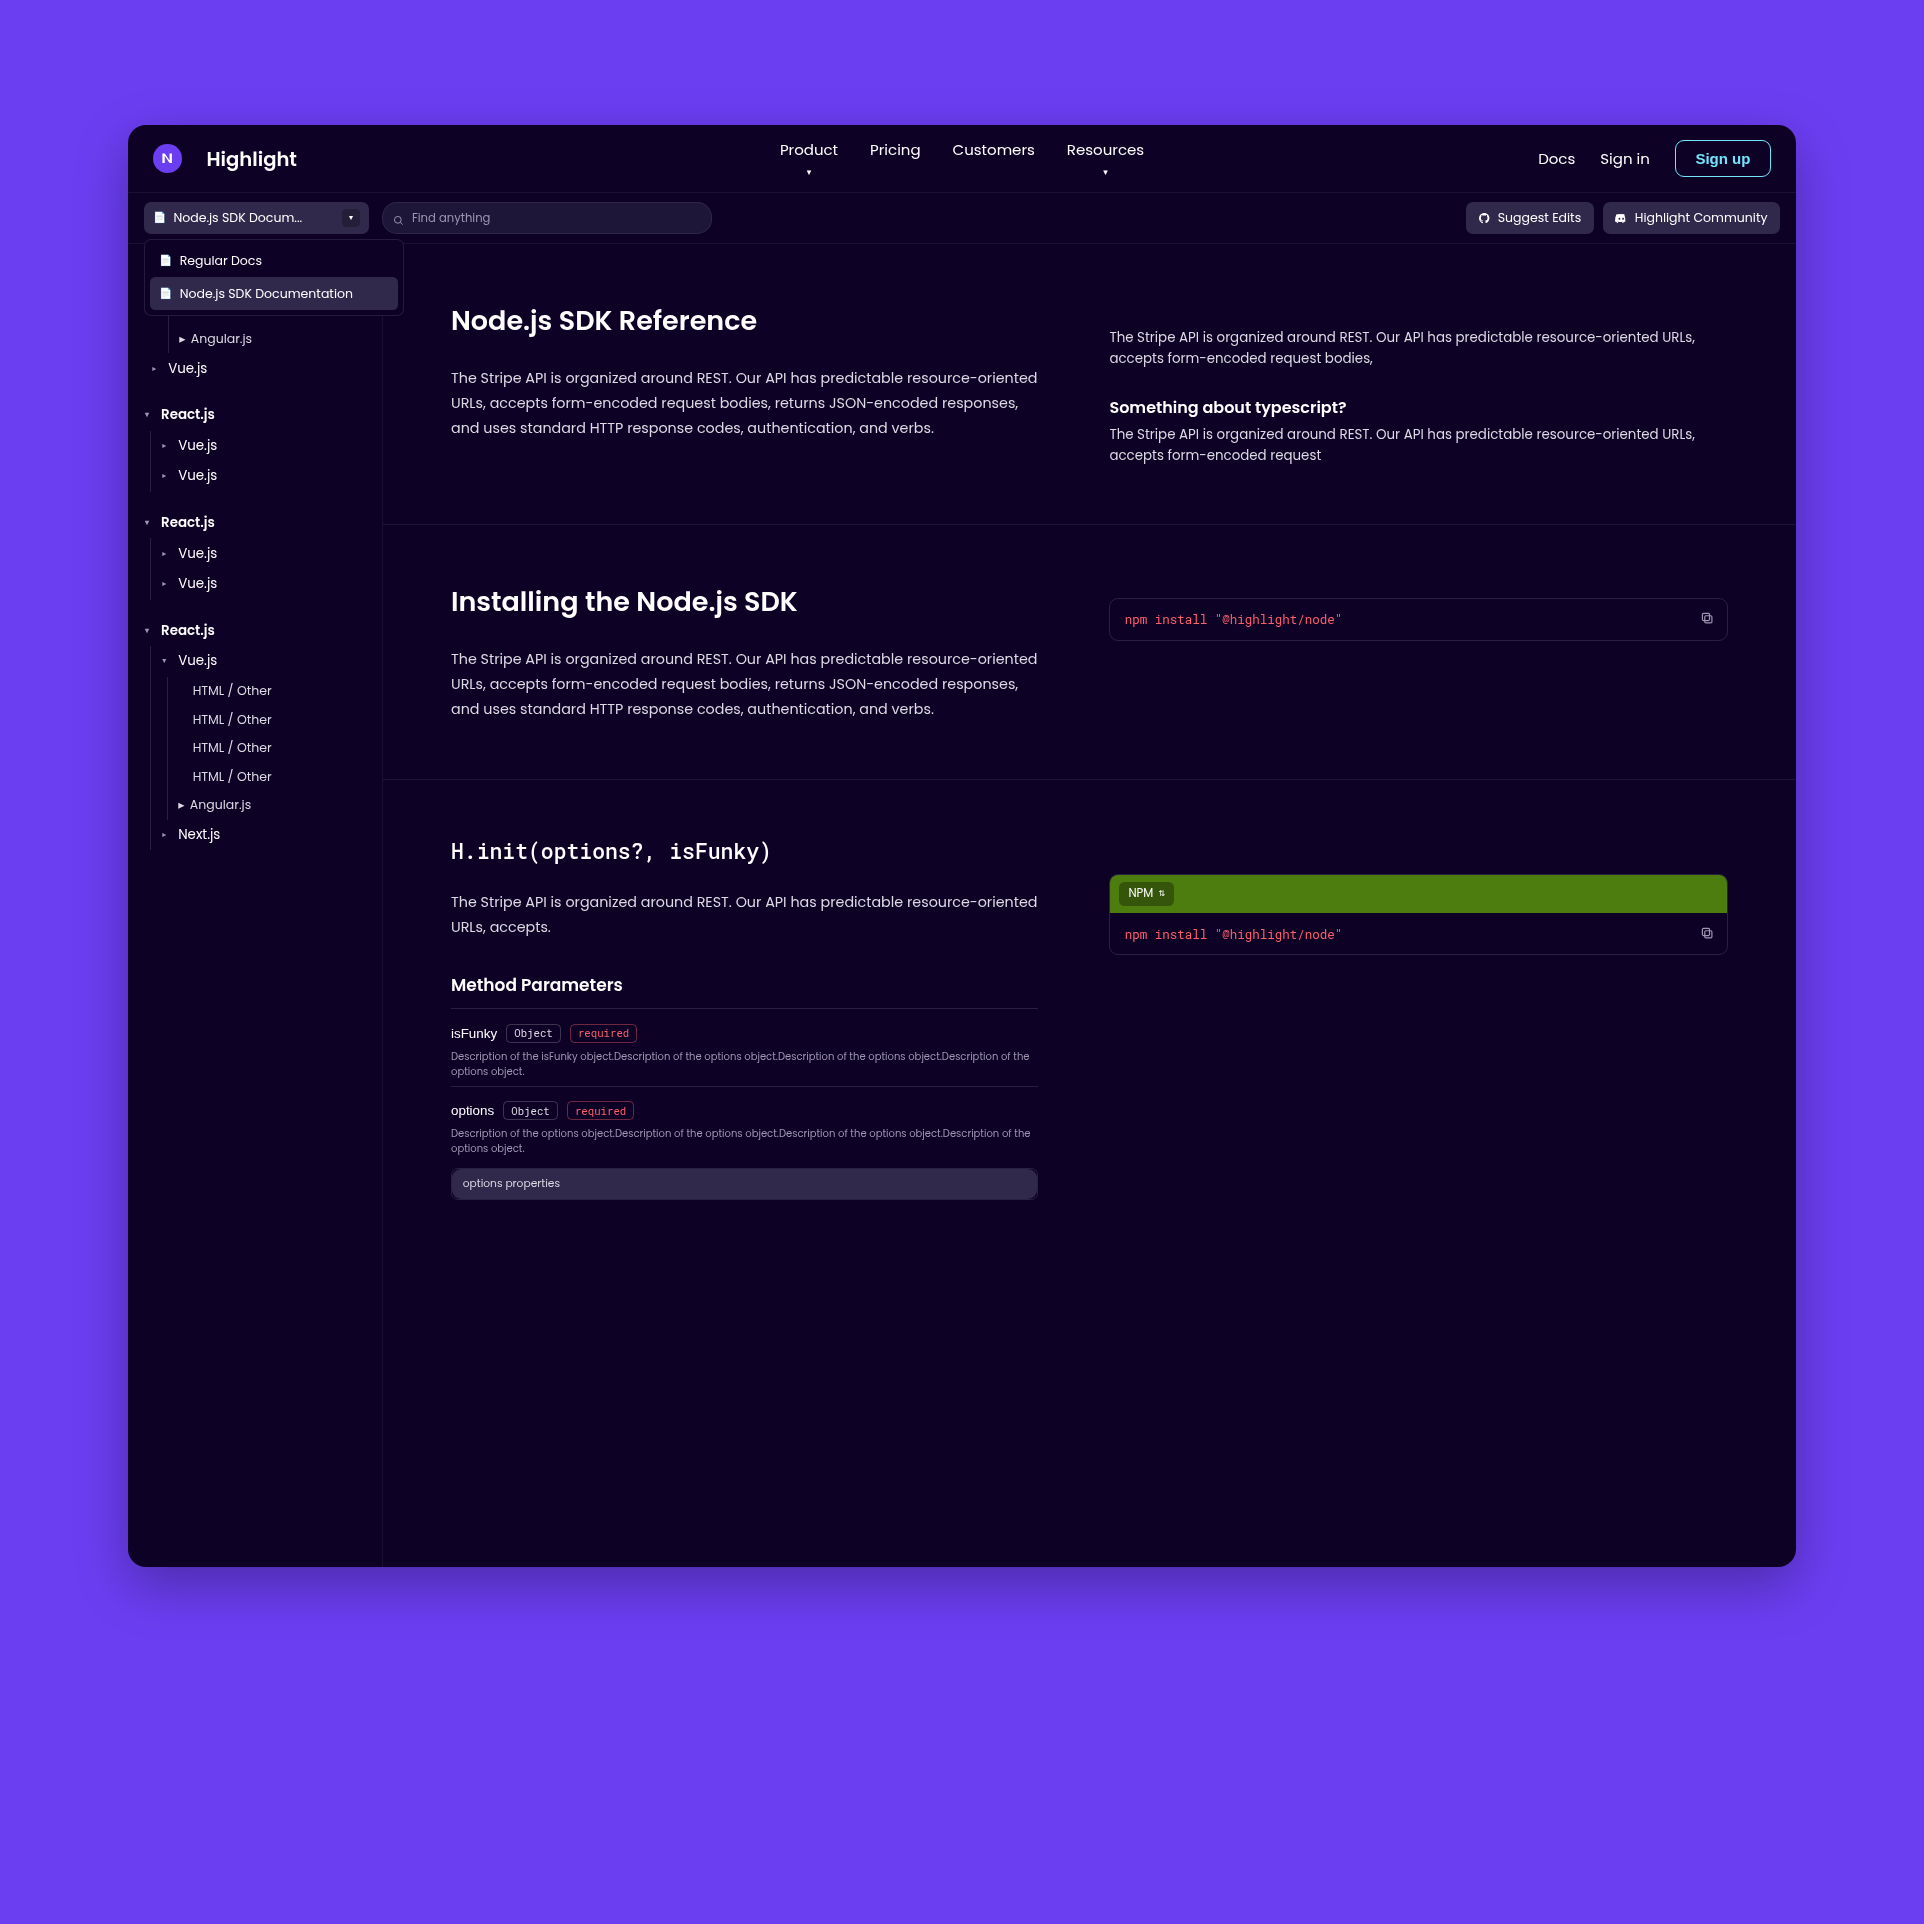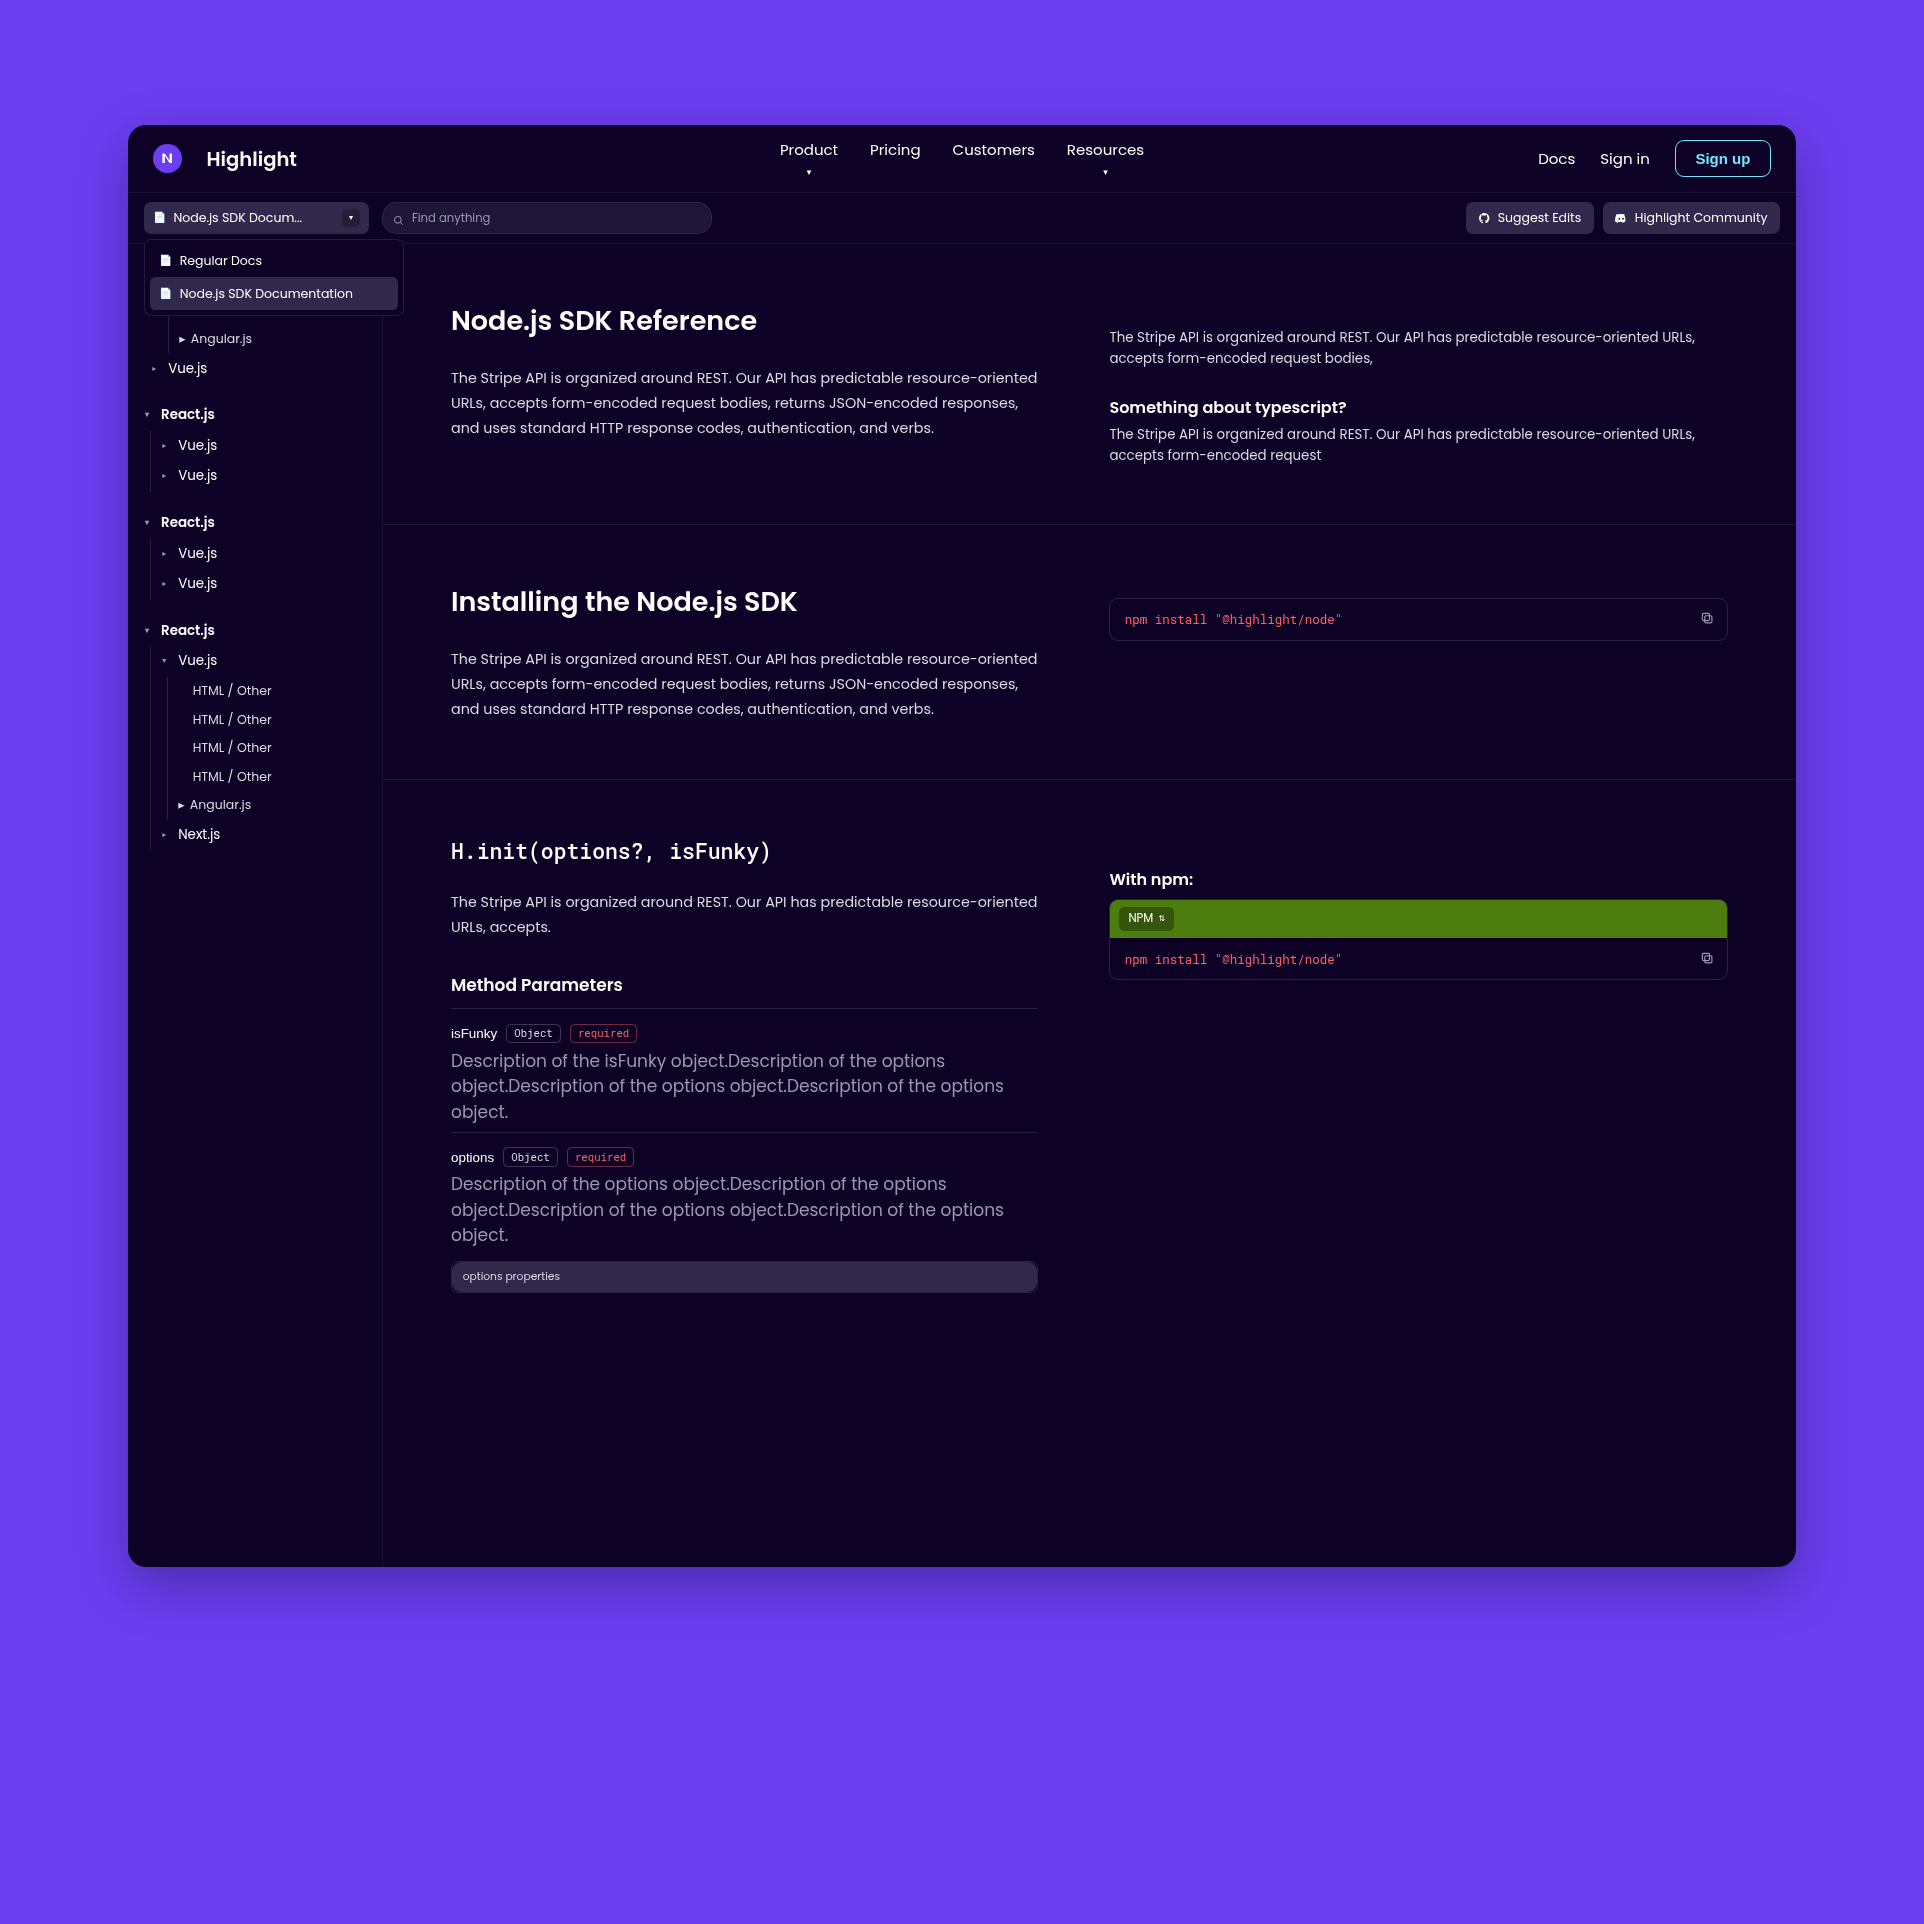--- a/index.html
+++ b/index.html
@@ -237,21 +237,21 @@
 .param-name { font-family: Liberation Sans, sans-serif; color: #fff; font-size: 13.4px; }
 .chip {
   border: 0.9px solid rgba(255,255,255,0.2);
   border-radius: 4.5px;
   padding: 1.8px 7.1px;
   font-family: 'Roboto Mono', monospace;
   font-size: 10.7px;
   color: #dcdae4;
 }
 .chip.red { color: #FF5E6B; border-color: rgba(255,94,107,0.4); }
-.param-desc { color: #9d97b1; font-size: 17px; line-height: 1.5; }
+.param-desc { color: #9d97b1; font-size: 10px; line-height: 1.5; }
 .nested-params {
   margin-top: 12.5px;
   border: 0.9px solid rgba(255,255,255,0.12);
   border-radius: 7.1px;
   overflow: hidden;
 }
 .nested-header {
   background: #30294b;
   padding: 7.1px 10.7px;
   color: #dcdae4;
@@ -476,21 +476,20 @@
                 <span class="chip red">required</span>
               </div>
               <div class="param-desc">Description of the options object.Description of the options object.Description of the options object.Description of the options object.</div>
               <div class="nested-params">
                 <div class="nested-header">options properties</div>
               </div>
             </div>
           </div>
 
           <div class="col-right" style="padding-top:30px;">
-            <div class="h3">With npm:</div>
             <div class="code-card" style="margin-top:7.1px;">
               <div class="code-card-header">
                 <div class="npm-chip">
                   <span>NPM</span>
                   <span style="font-size:8px;">⇅</span>
                 </div>
               </div>
               <div class="code-card-body">
                 <span>npm install "@highlight/node"</span>
                 <svg class="copy-icon" viewBox="0 0 24 24" fill="none" stroke="currentColor" stroke-width="2">

